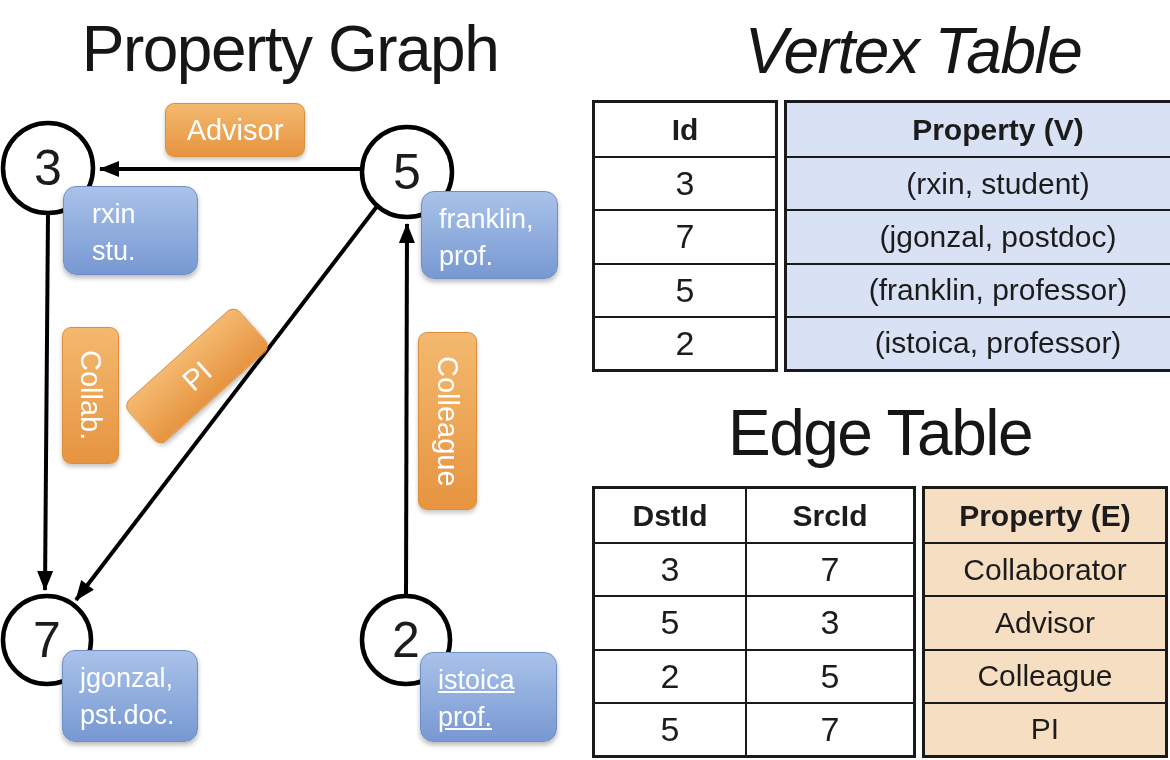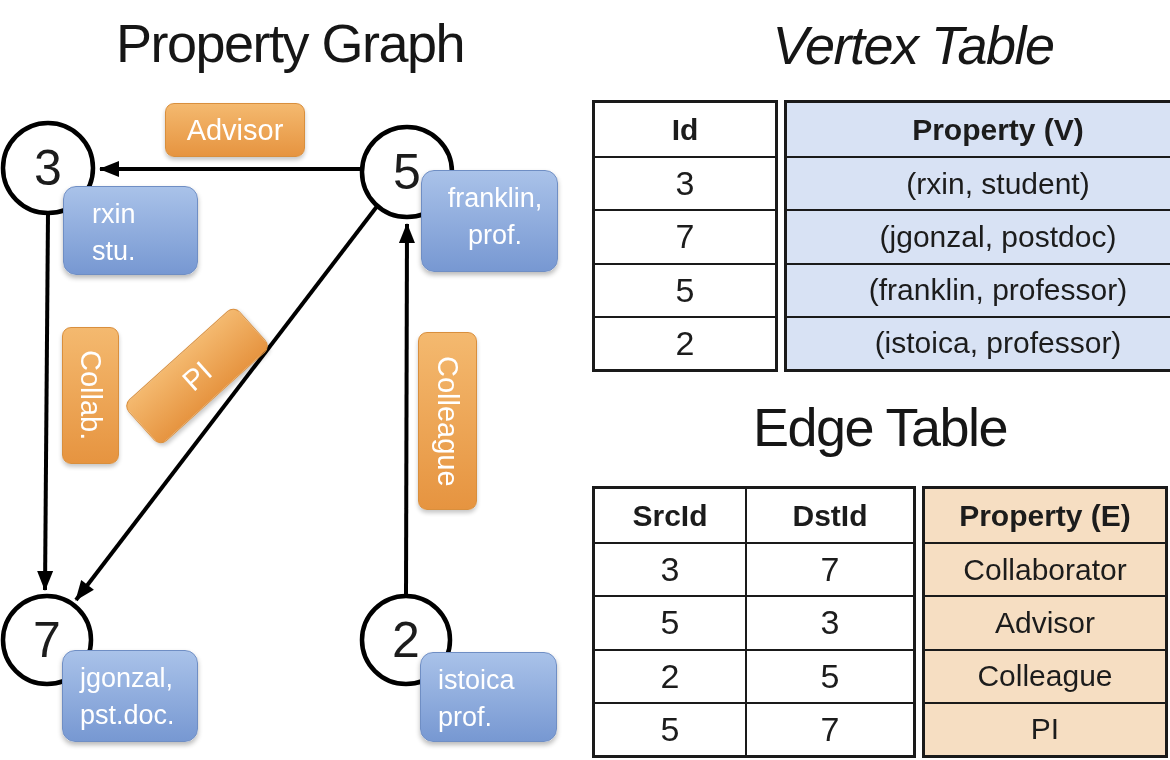--- a/index.html
+++ b/index.html
@@ -3,21 +3,21 @@
 <meta charset="utf-8">
 <style>
   html,body { margin:0; padding:0; background:#fff; }
   .stage {
     position:relative; width:1170px; height:760px; overflow:hidden;
     background:#fff; font-family:"Liberation Sans", sans-serif; color:#1c1c1c;
   }
   * { box-sizing:border-box; }
 
   .title {
-    position:absolute; font-size:54px; font-weight:400; letter-spacing:-1.5px;
+    position:absolute; font-size:64px; font-weight:400; letter-spacing:-1.5px;
     color:#161616; text-align:center; white-space:nowrap;
   }
   #graph-title  { left:0;   width:580px; top:12px; }
   #vertex-title { left:625px; width:576px; top:14px;font-style:italic; }
   #edge-title   { left:592px; width:576px; top:396px; }
 
   
   svg.graph { position:absolute; left:0; top:0; }
   .edge { stroke:#000; stroke-width:4; fill:none; }
   .node-circle { fill:#fff; stroke:#000; stroke-width:4.5; }
@@ -40,23 +40,23 @@
   
   .vbox {
     position:absolute;
     background:linear-gradient(180deg, var(--vertex-box-top,#A9C2E9), var(--vertex-box-bottom,#7798D2));
     border:1.5px solid var(--vertex-box-border,#6F8EC4);
     border-radius:13px; color:var(--box-text,#fff); font-size:27px; line-height:1.38;
     padding:9px 6px 0 17px; box-shadow:0 3px 5px rgba(0,0,0,0.28);
   }
   .vbox span { display:block; white-space:nowrap; }
   #vbox-rxin     { left:63px;  top:186px; width:135px; height:89px;padding-left:28px; }
-  #vbox-franklin { left:421px; top:170px; width:137px; height:102px;text-align:center; }
+  #vbox-franklin { left:421px; top:191px; width:137px; height:88px; }
   #vbox-jgonzal  { left:62px;  top:650px; width:136px; height:92px; }
-  #vbox-istoica  { left:420px; top:652px; width:137px; height:90px; }
+  #vbox-istoica  { left:420px; top:652px; width:137px; height:90px;text-decoration:underline; }
 
   
   .tcol {
     position:absolute; display:grid; grid-template-rows:repeat(5,1fr);
     border:3px solid var(--table-border,#1a1a1a); background:#fff;
   }
   .tcol .cell {
     display:flex; align-items:center; justify-content:center;
     font-size:30px; white-space:nowrap; overflow:hidden;
   }
@@ -144,22 +144,22 @@
 
   <div class="tcol single" id="vt-prop">
     <div class="cell hdr">Property (V)</div>
     <div class="cell">(rxin, student)</div>
     <div class="cell">(jgonzal, postdoc)</div>
     <div class="cell">(franklin, professor)</div>
     <div class="cell">(istoica, professor)</div>
   </div>
 
   <div class="tcol" id="et-ids">
+    <div class="cell hdr">DstId</div>
     <div class="cell hdr">SrcId</div>
-    <div class="cell hdr">DstId</div>
     <div class="cell num">3</div>
     <div class="cell num">7</div>
     <div class="cell num">5</div>
     <div class="cell num">3</div>
     <div class="cell num">2</div>
     <div class="cell num">5</div>
     <div class="cell num">5</div>
     <div class="cell num">7</div>
   </div>
 

